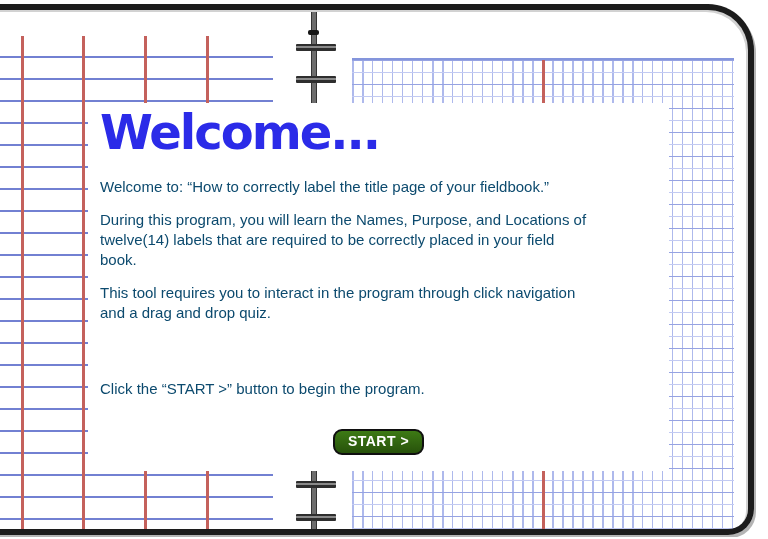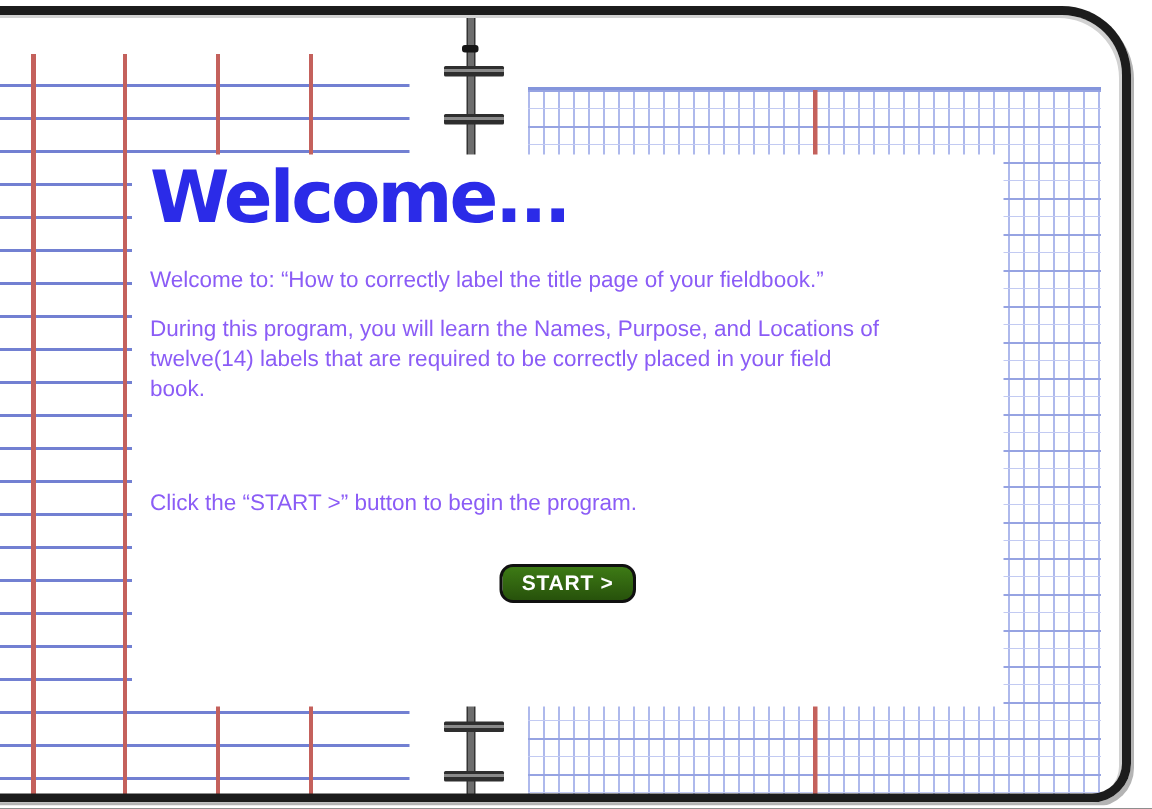--- a/index.html
+++ b/index.html
@@ -46,21 +46,21 @@
   .card{
     position:absolute;left:88px;top:103px;width:581px;height:368px;
     background:#ffffff;padding:0 12px;box-sizing:border-box;z-index:3;
   }
   .card h1{
     margin:2px 0 0;height:56px;line-height:54px;
     font-family:"DejaVu Sans",sans-serif;font-weight:800;font-size:48px;
     letter-spacing:-2px;color:#2b2be8;
   }
   .card p{
-    margin:0 0 13px;font-size:15px;line-height:20px;color:#8b5cf6;
+    margin:0 0 13px;font-size:15px;line-height:20px;color:#0c4a6e;
     white-space:pre-line;max-width:560px;
   }
   .card p.first{margin-top:16px;}
   .card p.instruction{margin-top:56px;text-align:left;max-width:none;}
   .btn-row{text-align:center;margin-top:30px;}
   .start-btn{
     display:inline-block;cursor:pointer;
     background:linear-gradient(180deg,#3d7a15 0%,#2e5e0e 70%,#27520b 100%);
     color:#ffffff;border:2px solid #101010;border-radius:9px;
     font-family:"Liberation Sans",sans-serif;font-size:14px;font-weight:600;
@@ -93,20 +93,22 @@
   <div class="bind-line bottom"></div>
   <div class="bind-bar" style="top:481px"></div>
   <div class="bind-bar" style="top:514px"></div>
 
   <div class="card">
     <h1>Welcome...</h1>
     <p class="first">Welcome to: “How to correctly label the title page of your fieldbook.”</p>
     <p>During this program, you will learn the Names, Purpose, and Locations of
 twelve(14) labels that are required to be correctly placed in your field
 book.</p>
+    <p>This tool requires you to interact in the program through click navigation
+and a drag and drop quiz.</p>
     <p class="instruction">Click the “START &gt;” button to begin the program.</p>
     <div class="btn-row">
       <button class="start-btn">START &gt;</button>
     </div>
   </div>
 
   <div class="page-frame"></div>
 
 </div>
 

